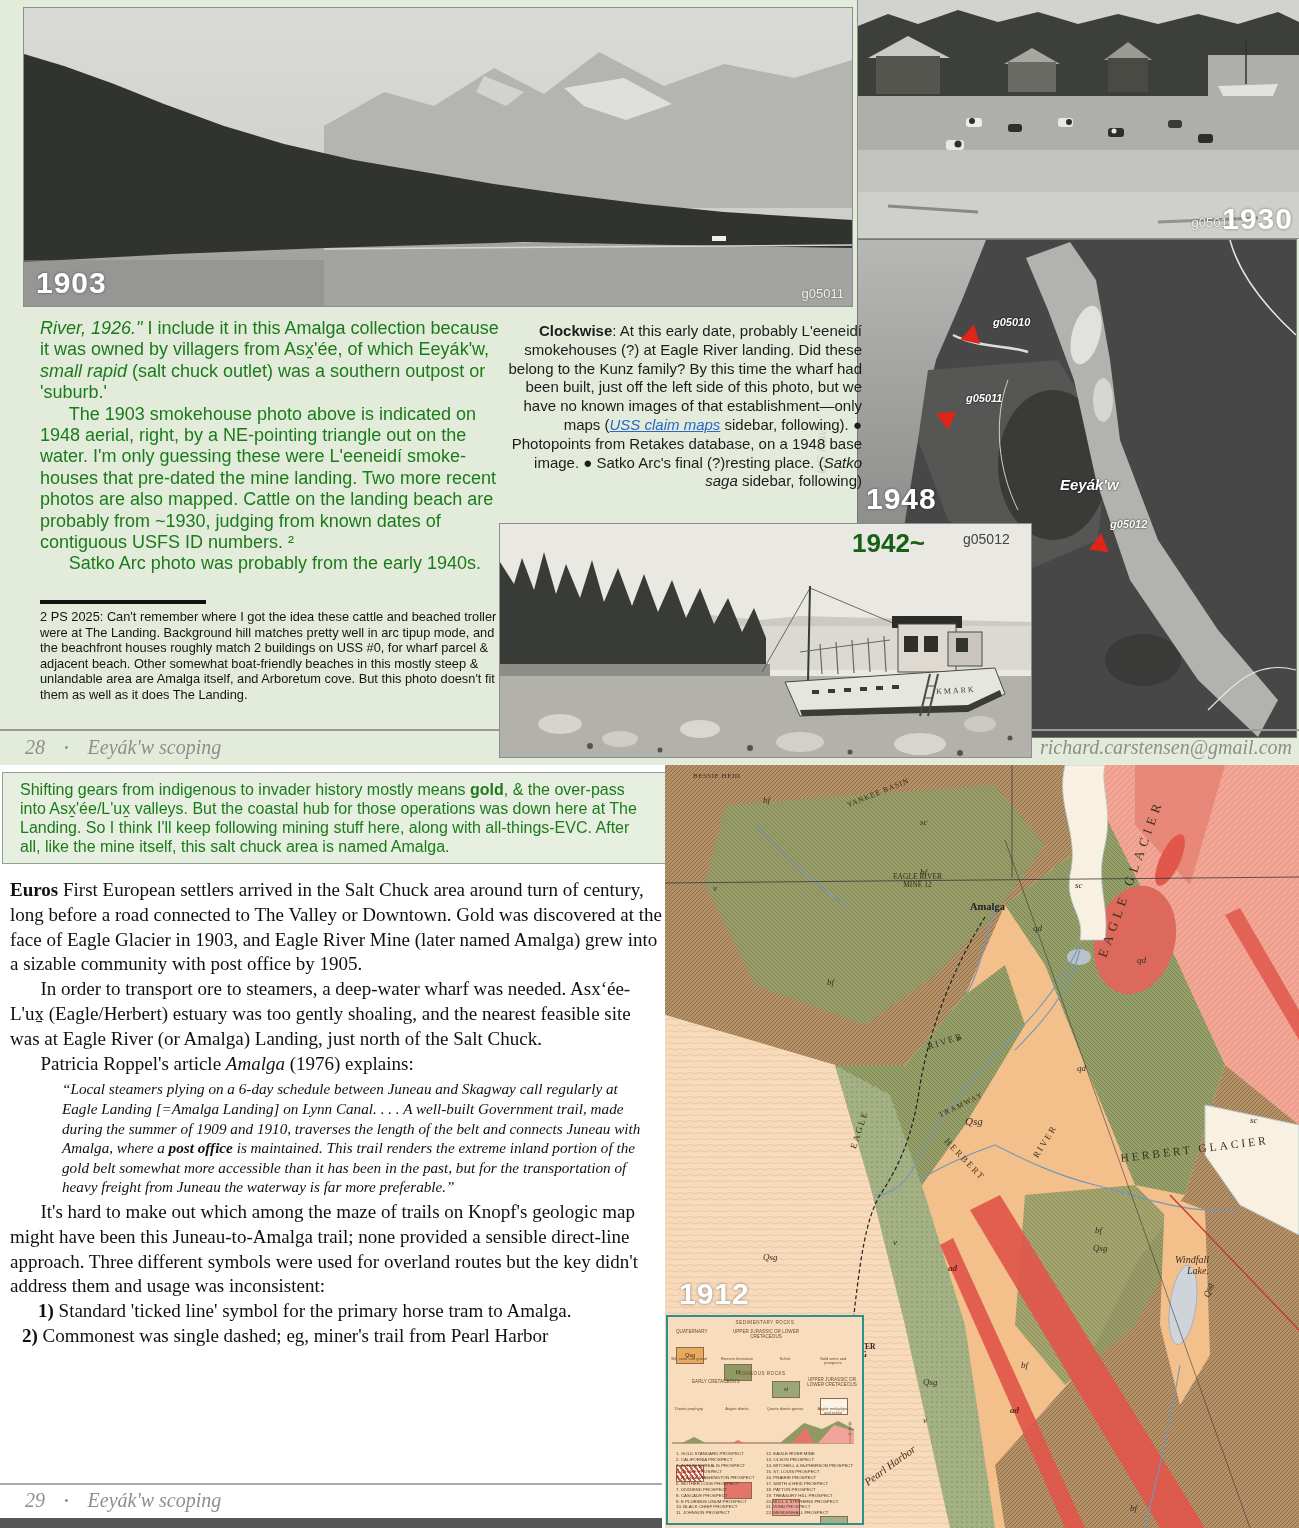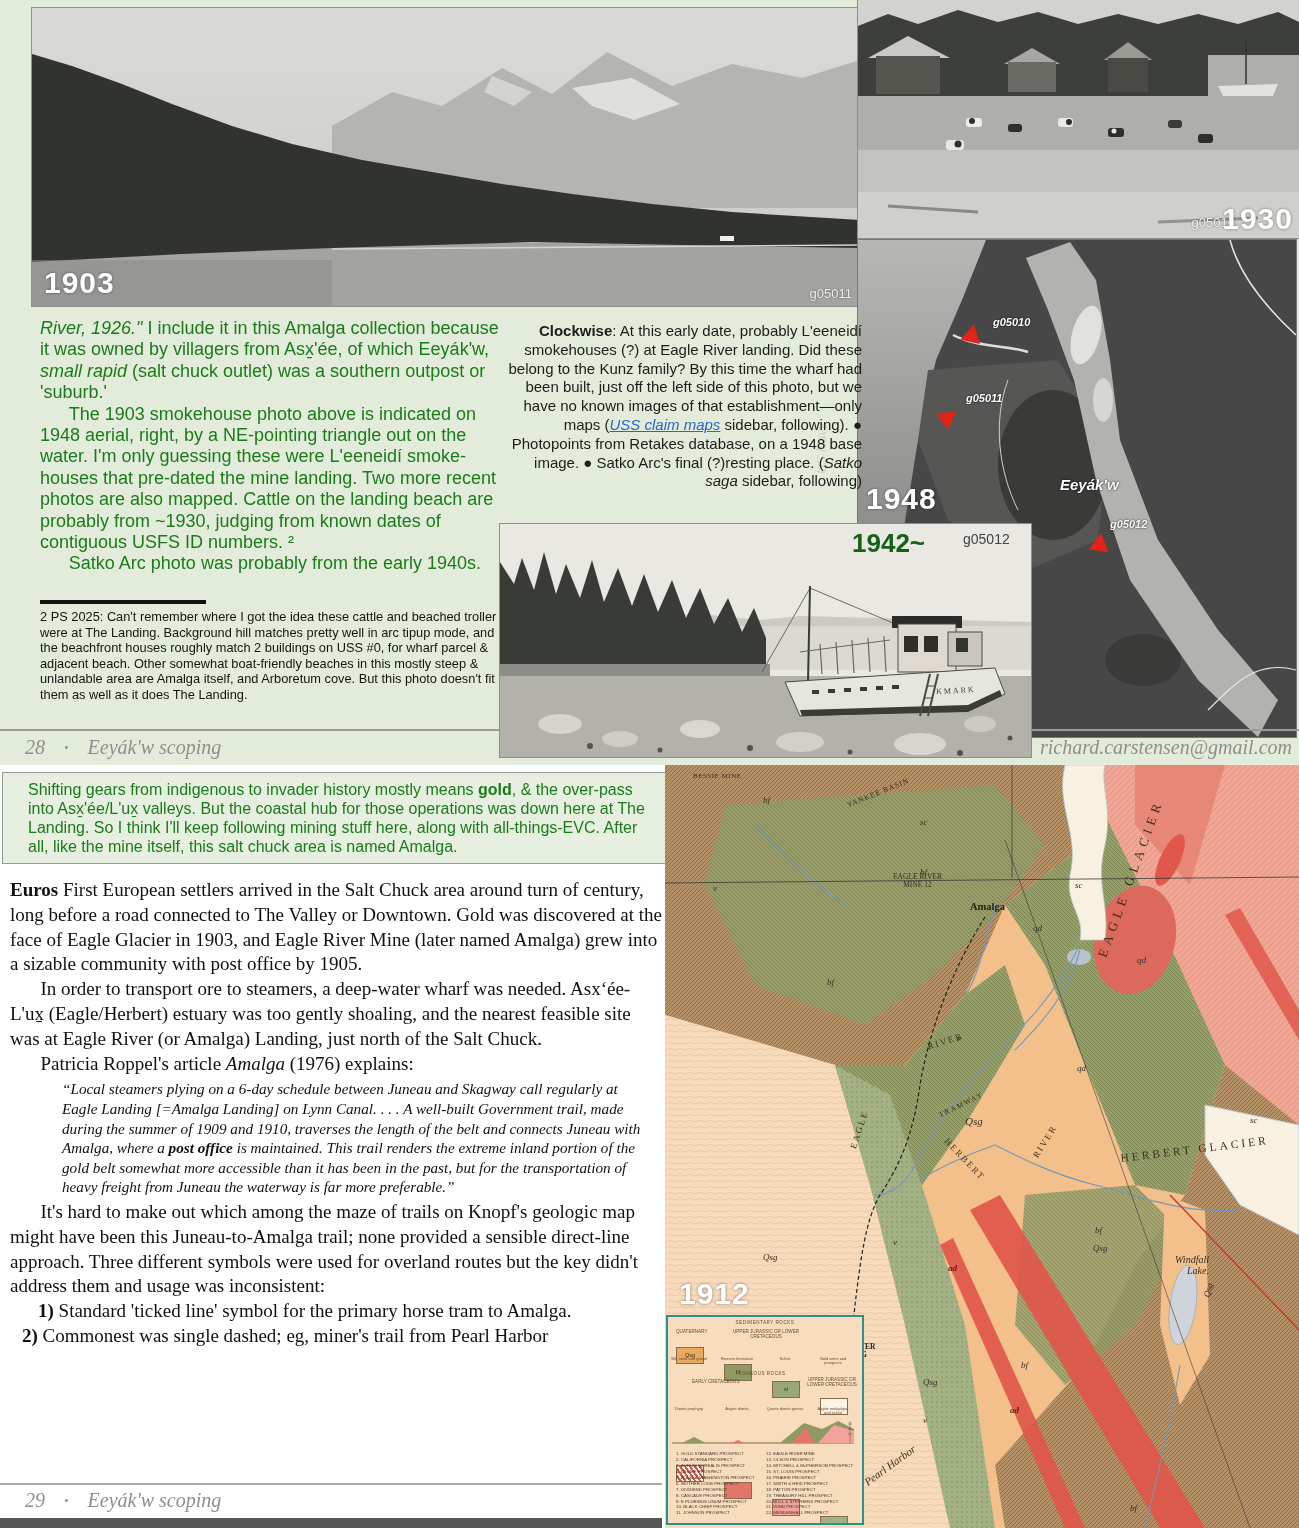--- a/index.html
+++ b/index.html
@@ -14,21 +14,21 @@
   .wsm{color:#f2f2f0;font-size:13px;text-shadow:0 0 2px rgba(0,0,0,.5)}
   .greencol{width:470px;color:#1b7b1b;font-size:18px;line-height:21.4px}
   .greencol p{margin:0}
   .ind{text-indent:1.6em}
   .cw{width:364px;text-align:right;color:#1c1c1c;font-size:15px;line-height:18.8px}
   .link{color:#2a66c8;font-style:italic;text-decoration:underline}
   .fnote{width:462px;color:#141414;font-size:12.8px;line-height:15.6px}
   .rule{width:166px;height:4px;background:#111;margin-bottom:5px}
   .foot{font-style:italic;color:#8e8e8e;font-size:20px}
   .callout{left:2px;top:772px;width:634px;background:#e7f0e0;border:1px solid #92a092;
-           padding:7px 25px;color:#1b7b1b;font-size:16px;line-height:19px}
+           padding:7px 17px;color:#1b7b1b;font-size:16px;line-height:19px}
   .body{left:10px;top:878px;width:652px;color:#101010;font-size:19px;line-height:24.8px}
   .body p{margin:0}
   .bq{margin:3px 0 3px 52px !important;font-style:italic;font-size:15.2px;line-height:19.6px;width:592px}
   .aer-lab{color:#fff;font-style:italic;font-weight:bold;font-size:11px;text-shadow:0 0 2px #000}
   .tri{width:0;height:0;border-left:10px solid transparent;border-right:10px solid transparent;
        border-bottom:18px solid #e02418}
   .maplab{font-family:"Liberation Serif",serif;color:#3d2f1d;white-space:pre-line;line-height:1.05}
   .mcode{font-family:"Liberation Serif",serif;font-style:italic;color:#33302a;font-size:9px}
   .legend{left:1px;top:550px;width:194px;height:206px;background:#f7ddbe;border:2px solid #2e8f8f;
           font-size:4.6px;color:#6b4a2a;overflow:hidden}
@@ -38,21 +38,21 @@
   .cap{width:38px;font-size:4px;text-align:center;line-height:1.1}
   .plist{white-space:pre-line;font-size:4.4px;line-height:1.35;color:#4a3categorize2a;color:#4a352a}
 </style>
 </head>
 <body>
 
 <div id="page">
 
   <div class="ab page1"></div>
 
-  <div class="ab photo" style="left:32px;top:8px;width:828px;height:298px;background:#0f172a">
+  <div class="ab photo" style="left:24px;top:8px;width:828px;height:298px;background:#0f172a">
     <svg width="828" height="298" viewBox="0 0 828 298">
       <defs>
         <linearGradient id="sky1" x1="0" y1="0" x2="0" y2="1">
           <stop offset="0" stop-color="#dadad8"></stop>
             <stop offset="1" stop-color="#c9c9c7"></stop>
         </linearGradient>
       </defs>
       <rect width="828" height="298" fill="url(#sky1)"></rect>
       <polygon points="300,118 360,84 410,98 470,60 520,86 575,44 640,78 700,56 770,70 828,52 828,200 300,200" fill="#b4b4b1"></polygon>
       <polygon points="540,80 600,70 648,96 602,112 560,98" fill="#e3e3e0" opacity=".9"></polygon>
@@ -292,21 +292,21 @@
         <path d="M330,140 C320,180 310,220 300,230"></path>
         <path d="M90,60 C120,90 150,120 180,140"></path>
       </g>
       <line x1="0" y1="118" x2="634" y2="112" stroke="#3a3a3a" stroke-width=".8"></line>
       <line x1="347" y1="0" x2="347" y2="113" stroke="#3a3a3a" stroke-width=".7"></line>
       <line x1="340" y1="75" x2="585" y2="763" stroke="#3a3a3a" stroke-width=".6"></line>
       <path d="M320,152 C290,200 265,260 255,320 C248,370 235,400 215,430 C200,455 195,500 190,540 L185,590" stroke="#222" stroke-width="1.2" fill="none" stroke-dasharray="4,2.5"></path>
       <line x1="505" y1="430" x2="634" y2="565" stroke="#c43b2f" stroke-width="1.4"></line>
     </svg>
 
-    <span class="ab maplab" style="left:28px;top:8px;font-size:7px;letter-spacing:.5px">BESSIE MINE</span>
+    <span class="ab maplab" style="left:28px;top:8px;font-size:7px;letter-spacing:.5px">BESSIE HEID</span>
     <span class="ab maplab" style="left:180px;top:24px;font-size:7.5px;letter-spacing:1px;transform:rotate(-22deg)">YANKEE BASIN</span>
     <span class="ab maplab" style="left:228px;top:108px;font-size:7.5px;text-align:center">EAGLE RIVER
 MINE 12</span>
     <span class="ab maplab" style="left:305px;top:136px;font-size:10.5px;font-weight:bold;color:#222">Amalga</span>
     <span class="ab maplab" style="left:437px;top:185px;font-size:13px;letter-spacing:5px;white-space:nowrap;transform:rotate(-70deg);transform-origin:0 50%">EAGLE GLACIER</span>
     <span class="ab maplab" style="left:455px;top:378px;font-size:11.5px;letter-spacing:3px;white-space:nowrap;transform:rotate(-7deg)">HERBERT GLACIER</span>
     <span class="ab maplab" style="left:175px;top:360px;font-size:9px;letter-spacing:2px;transform:rotate(-72deg)">EAGLE</span>
     <span class="ab maplab" style="left:262px;top:272px;font-size:9px;letter-spacing:2px;transform:rotate(-18deg)">RIVER</span>
     <span class="ab maplab" style="left:272px;top:336px;font-size:7.5px;letter-spacing:1.5px;transform:rotate(-26deg)">TRAMWAY</span>
     <span class="ab maplab" style="left:272px;top:390px;font-size:9px;letter-spacing:2px;transform:rotate(46deg)">HERBERT</span>

